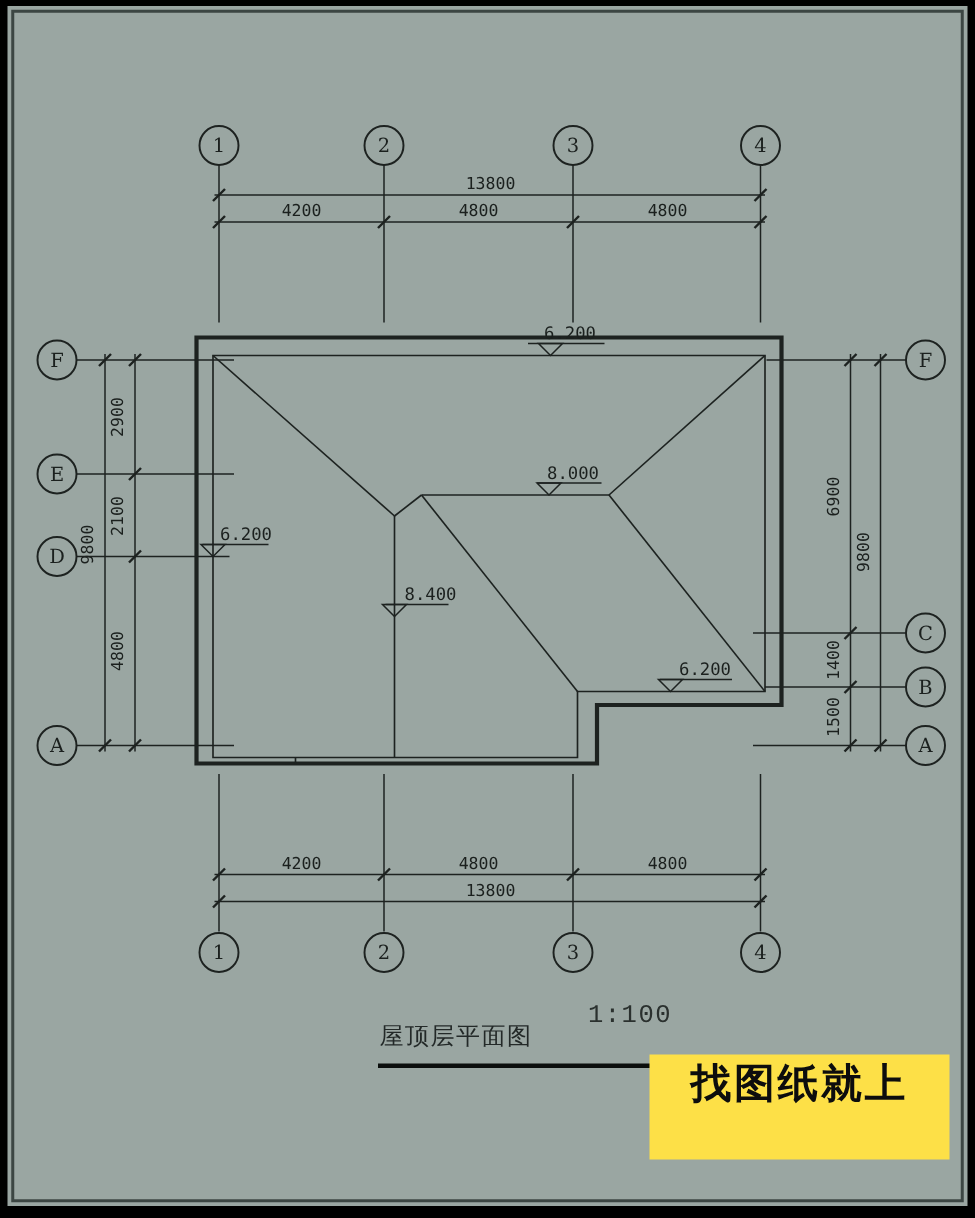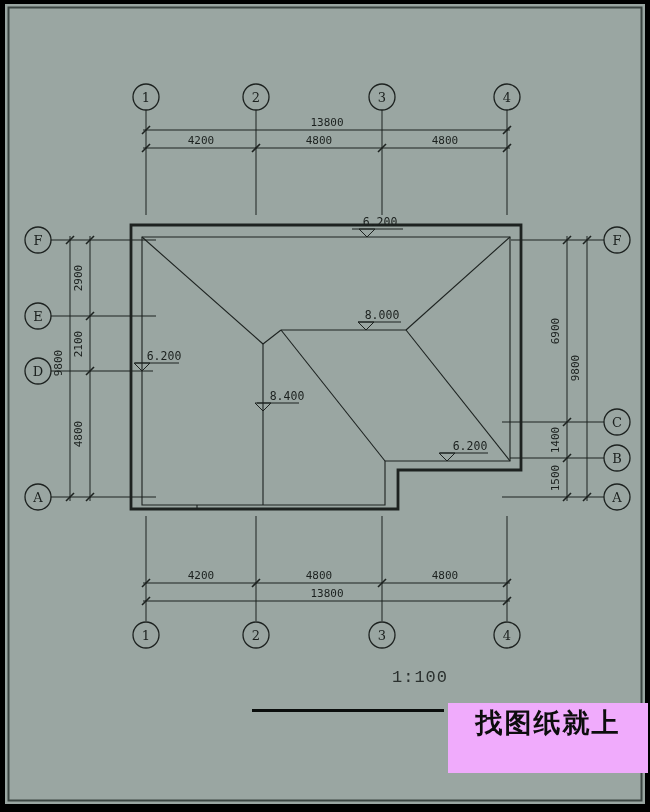--- a/index.html
+++ b/index.html
@@ -152,19 +152,20 @@
         <text x="164" y="360" fill="#1b201e" font-size="11.5" font-family="&quot;DejaVu Sans Mono&quot;, monospace" text-anchor="middle">6.200</text>
         <line x1="257" y1="403" x2="299" y2="403" stroke="#1d2220" stroke-width="1"></line>
         <path d="M255 403 L271 403 L263 411 Z" fill="none" stroke="#1d2220" stroke-width="1"></path>
         <text x="287" y="400" fill="#1b201e" font-size="11.5" font-family="&quot;DejaVu Sans Mono&quot;, monospace" text-anchor="middle">8.400</text>
         <line x1="440" y1="453" x2="488" y2="453" stroke="#1d2220" stroke-width="1"></line>
         <path d="M439 453 L455 453 L447 461 Z" fill="none" stroke="#1d2220" stroke-width="1"></path>
         <text x="470" y="450" fill="#1b201e" font-size="11.5" font-family="&quot;DejaVu Sans Mono&quot;, monospace" text-anchor="middle">6.200</text>
       </g>
     </svg>
 
+  <span class="overlay plan-title">屋顶层平面图</span>
   <span class="overlay plan-scale">1:100</span>
   <div class="overlay title-underline"></div>
 
-  <div class="overlay watermark" style="background: #f0abfc; margin-left: 15px;">
+  <div class="overlay watermark" style="background: #fde047;">
     <div class="wm1" style="color: rgb(13, 13, 13);">找图纸就上</div>
   </div>
 </div>
 
 </body></html>

